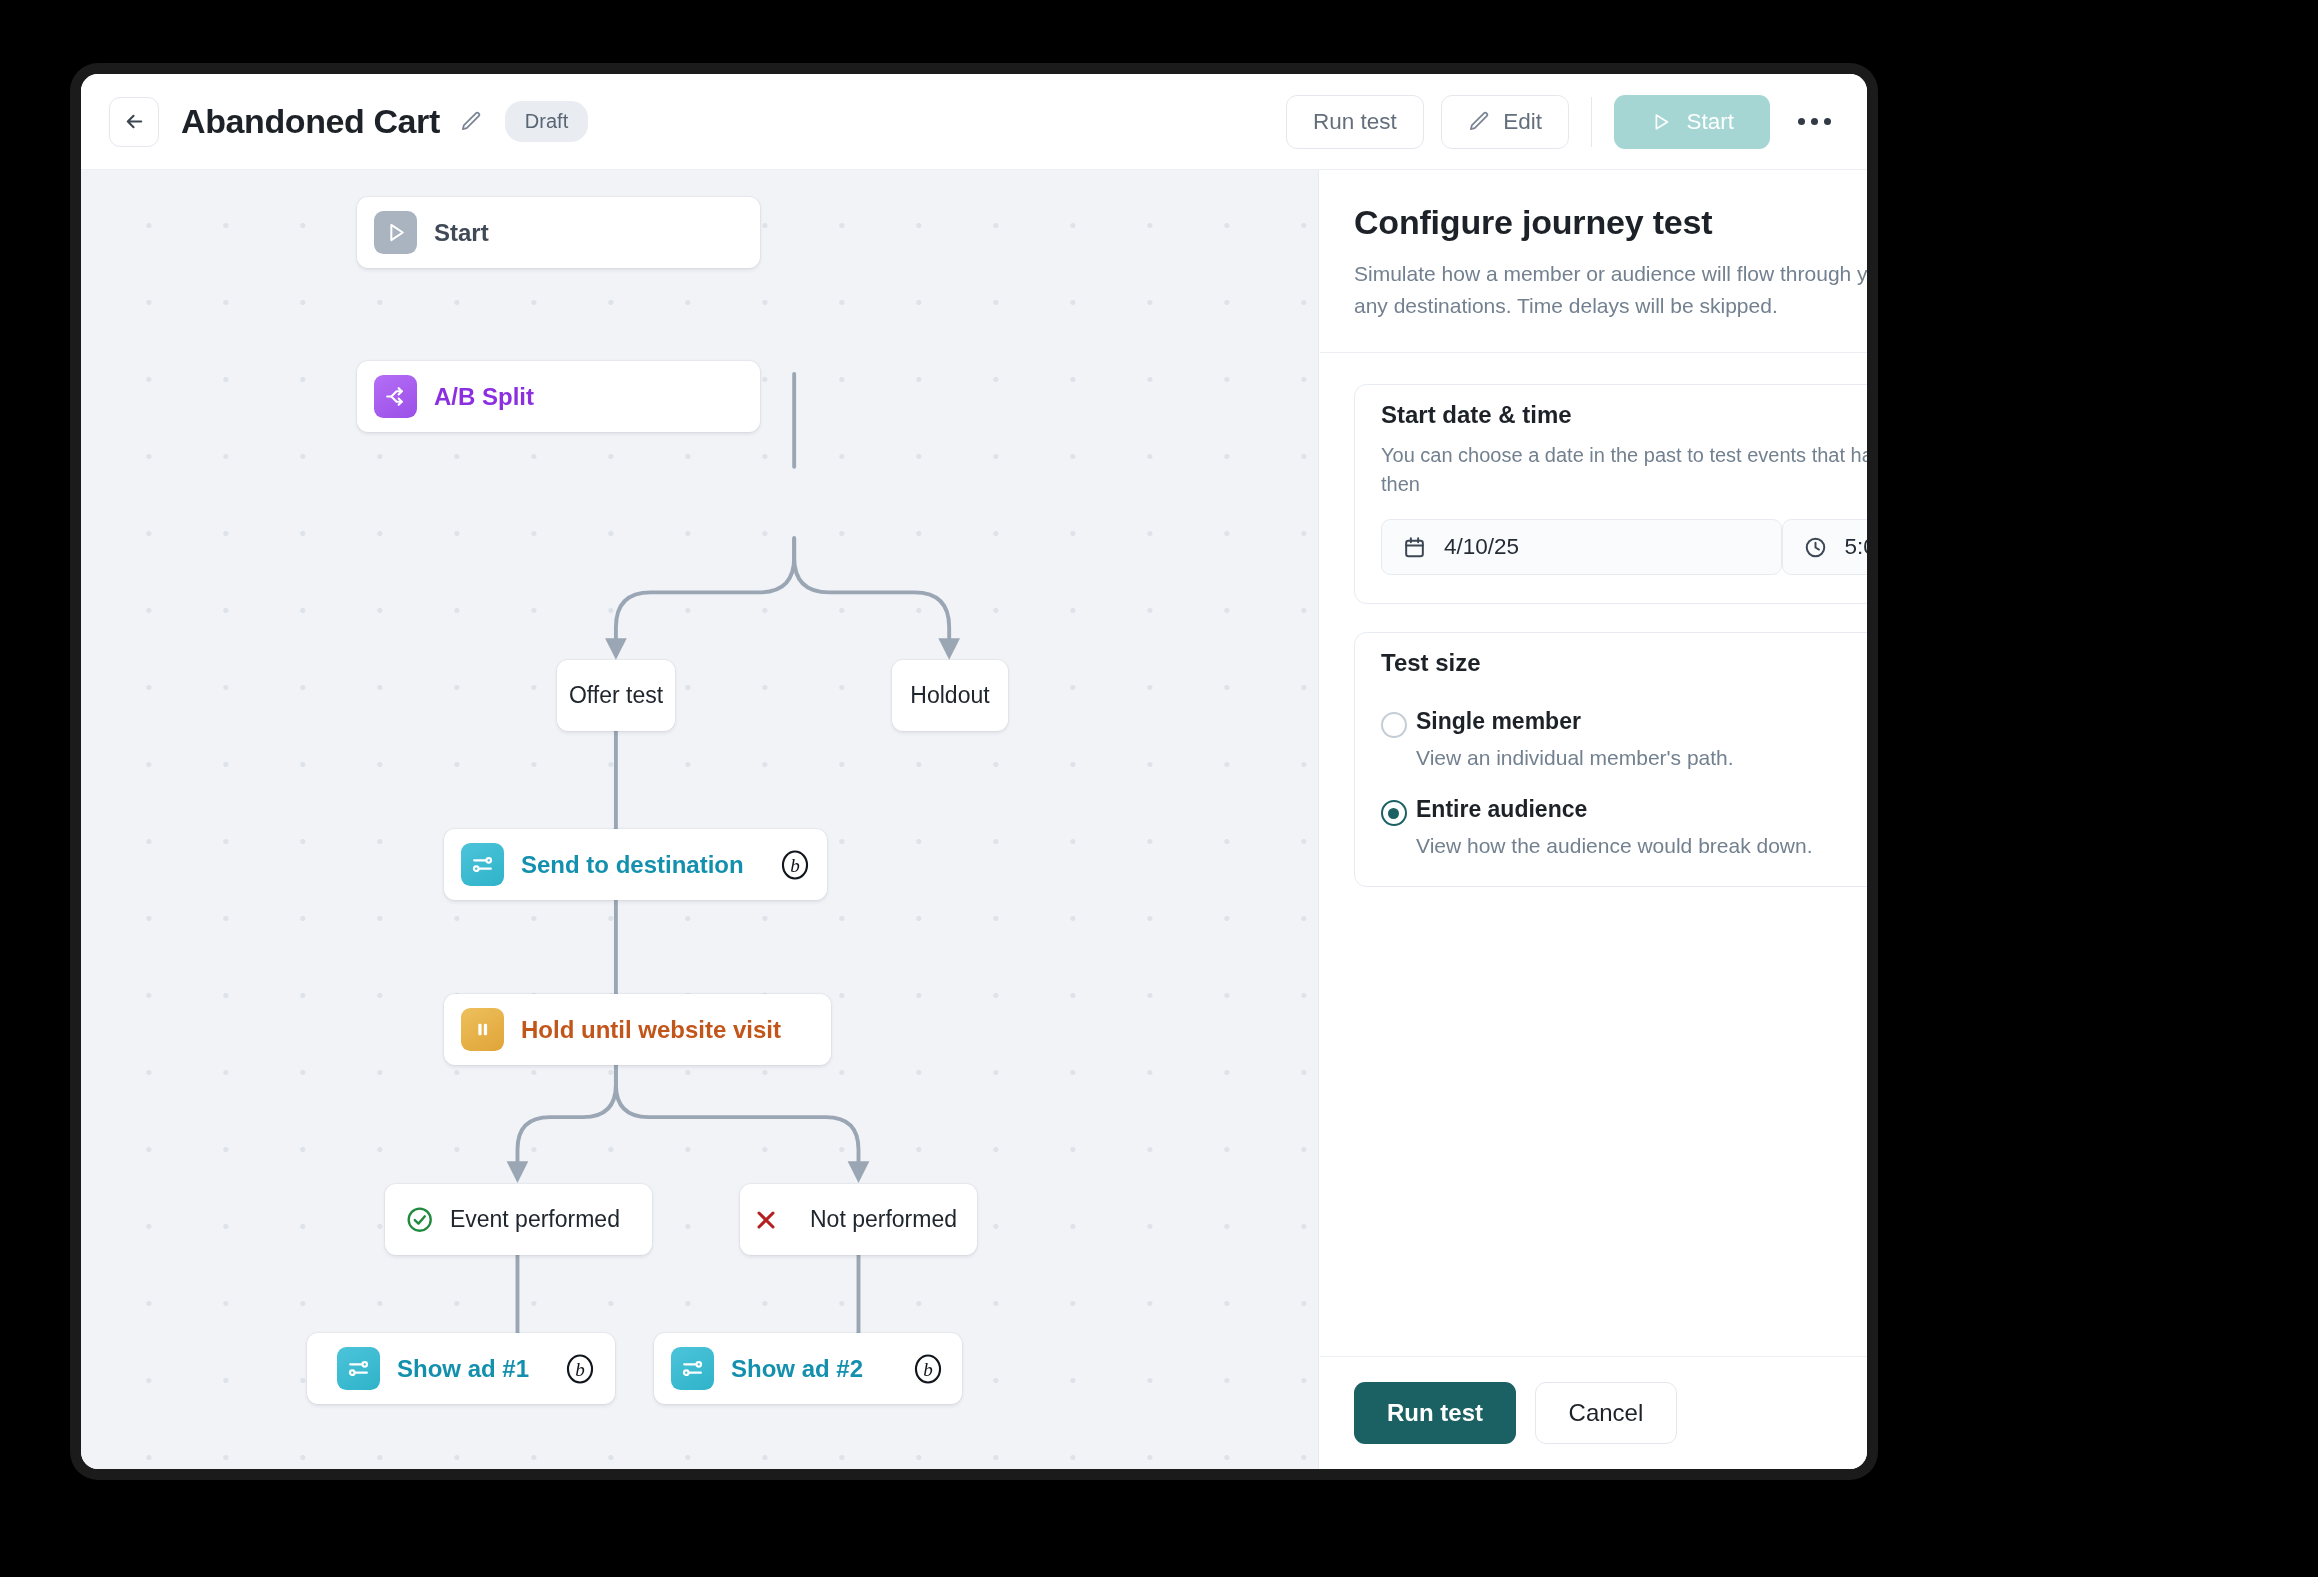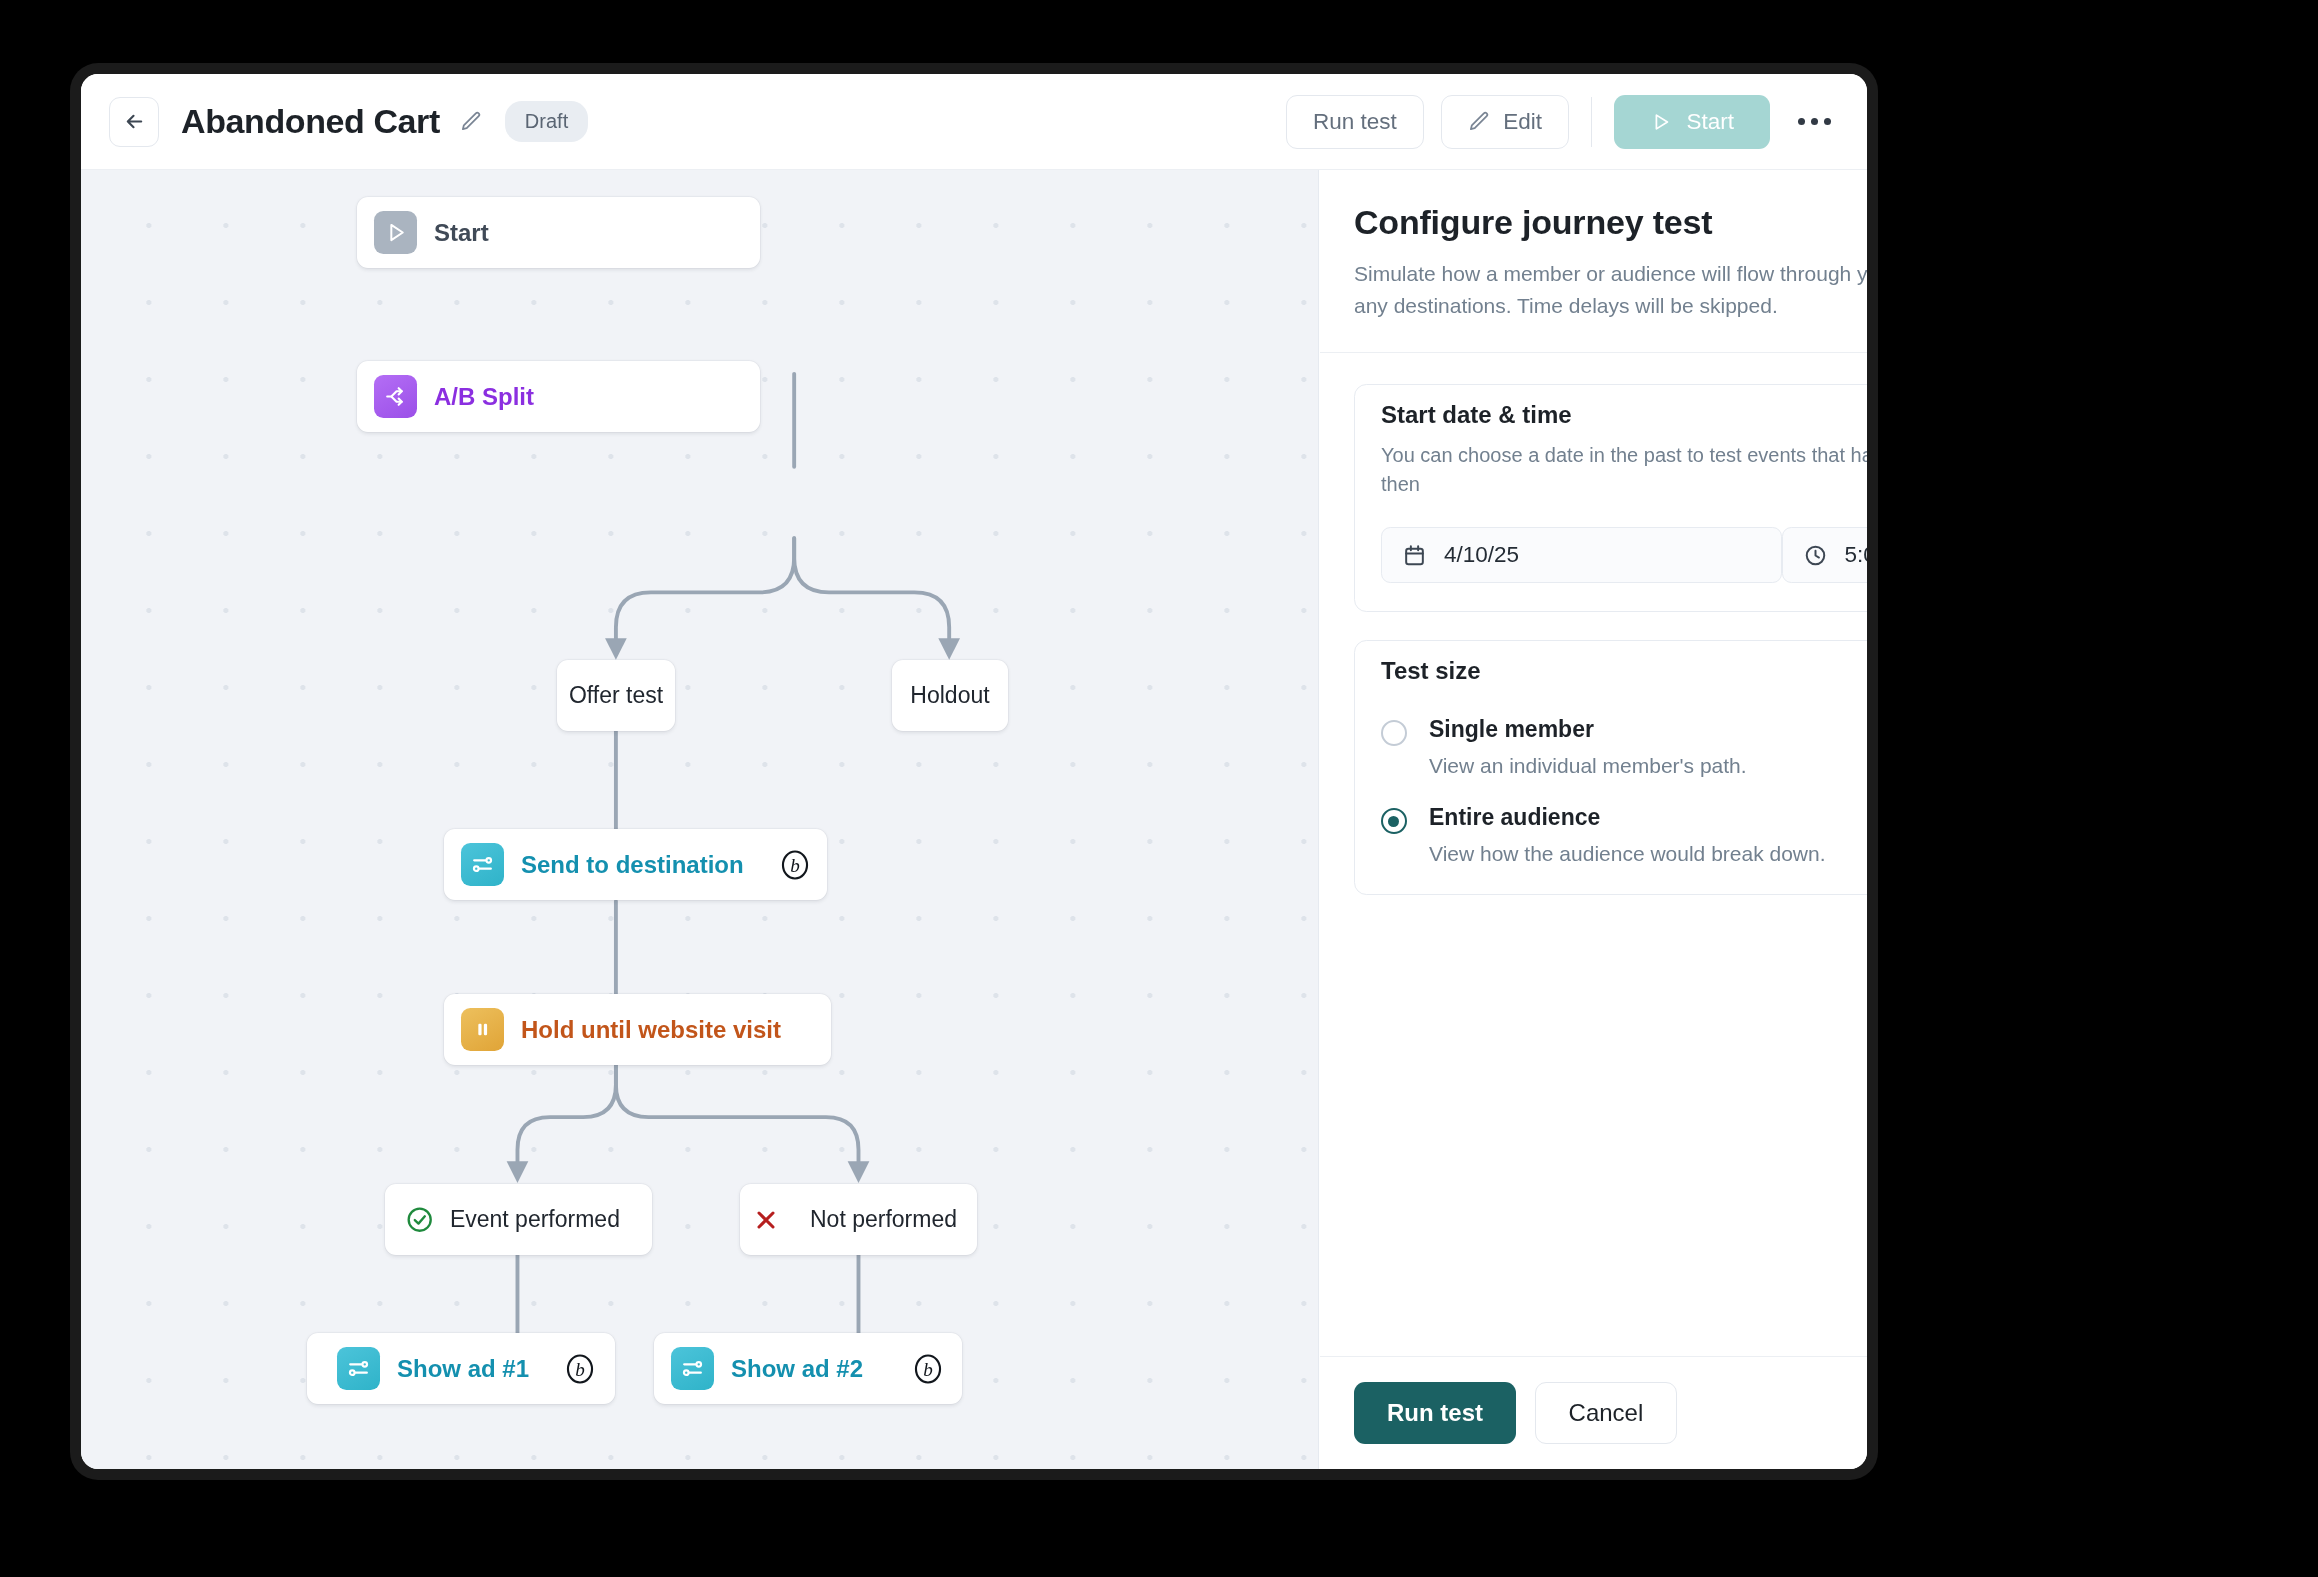--- a/index.html
+++ b/index.html
@@ -211,21 +211,21 @@
     font-weight: 700;
     color: #1d2228;
   }
   .card-sub {
     margin-top: 12.4px;
     font-size: 20px;
     color: #72808f;
     line-height: 1.45;
   }
 
-  .field-row { display: flex; margin-top: 28px; }
+  .field-row { display: flex; margin-top: 20px; }
   .field {
     flex: 1 1 0;
     height: 56px;
     border: 1.5px solid #e7ebf1;
     border-radius: 9.3px;
     background: #fafbfd;
     display: flex;
     align-items: center;
     gap: 17px;
     padding: 0 20px;
@@ -248,21 +248,21 @@
   }
   .radio.checked { border-color: #1b6163; }
   .radio.checked::after {
     content: "";
     position: absolute;
     left: 5.4px; top: 5.4px;
     width: 11px; height: 11px;
     border-radius: 50%;
     background: #1b6163;
   }
-  .radio-texts { margin-left: 22px; }
+  .radio-texts { margin-left: 9px; }
   .radio-label { font-size: 23px; font-weight: 700; color: #1d2228; }
   .radio-desc { margin-top: 11px; font-size: 21px; color: #72808f; }
 
   #panel-footer {
     position: absolute;
     left: 0; bottom: 0;
     width: 100%;
     height: 113px;
     border-top: 1.5px solid #eceff3;
     display: flex;

